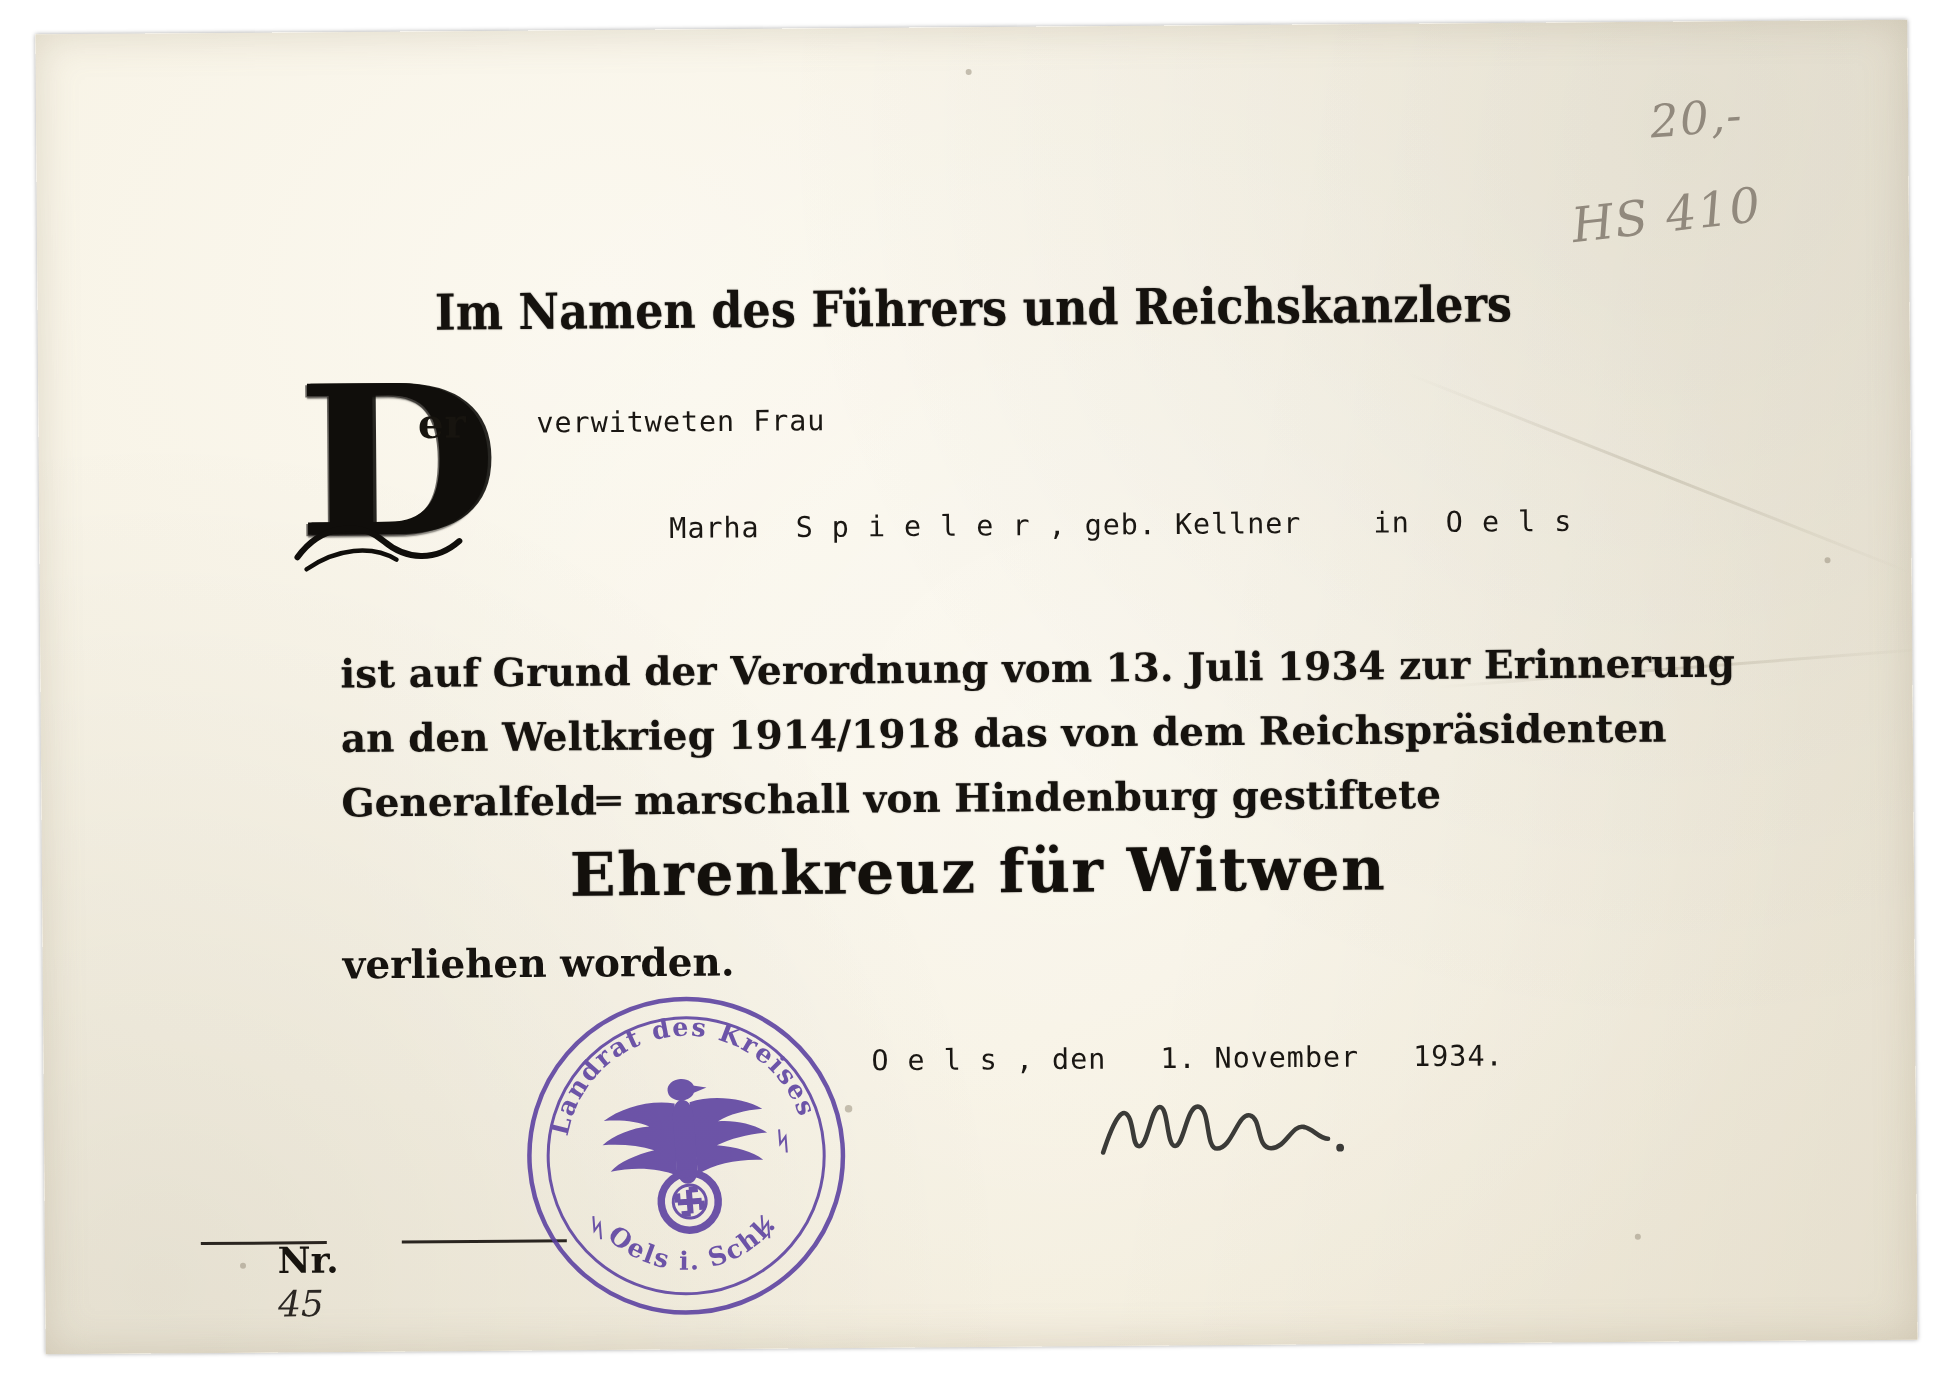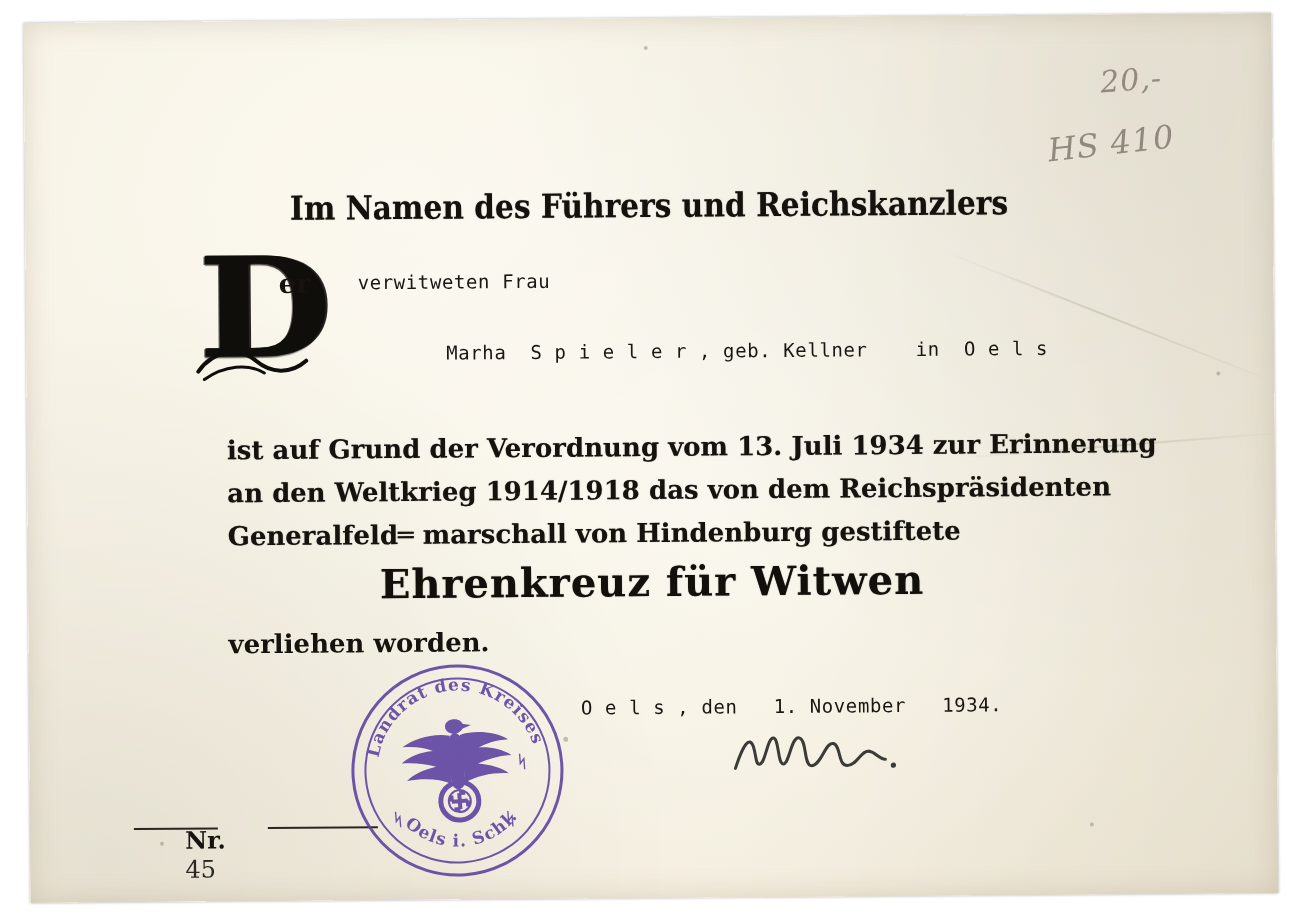--- a/index.html
+++ b/index.html
@@ -191,20 +191,21 @@
     left: 105px;
     top: 775px;
     font-family: "DejaVu Serif", serif;
     font-weight: bold;
     font-size: 24px;
     color: #17140f;
     white-space: pre;
   }
   #record-number .hand {
     font-family: "DejaVu Serif", serif;
+    font-style: italic;
     font-weight: normal;
     color: #2b2723;
   }
   .rule {
     position: absolute;
     height: 2px;
     background: #2a2520;
   }
   #rule-nr  { left: 104px; top: 806px; width: 84px; }
   #rule-yr  { left: 238px; top: 806px; width: 110px; }

